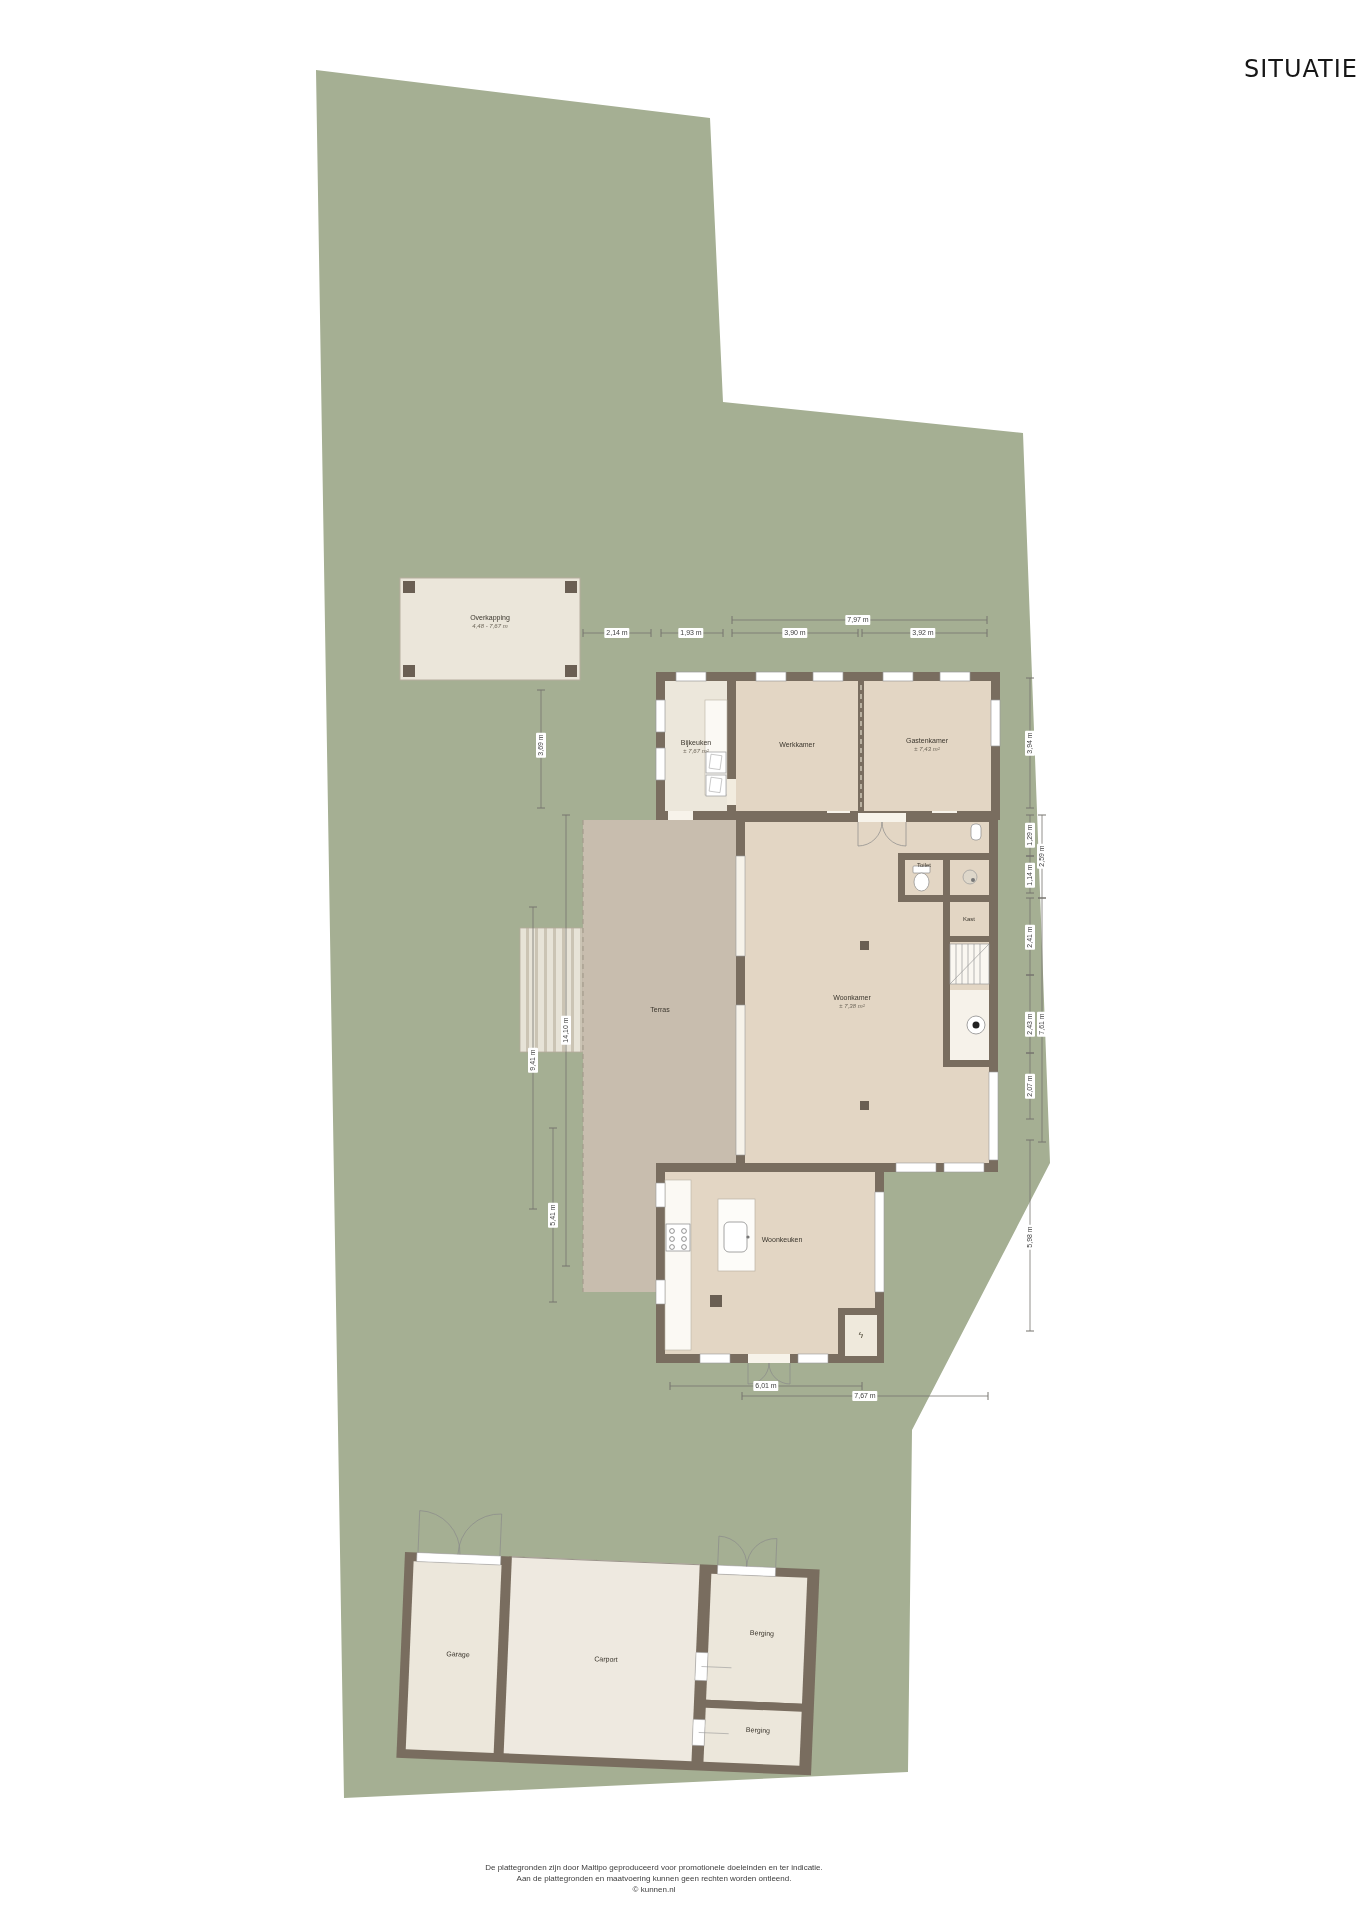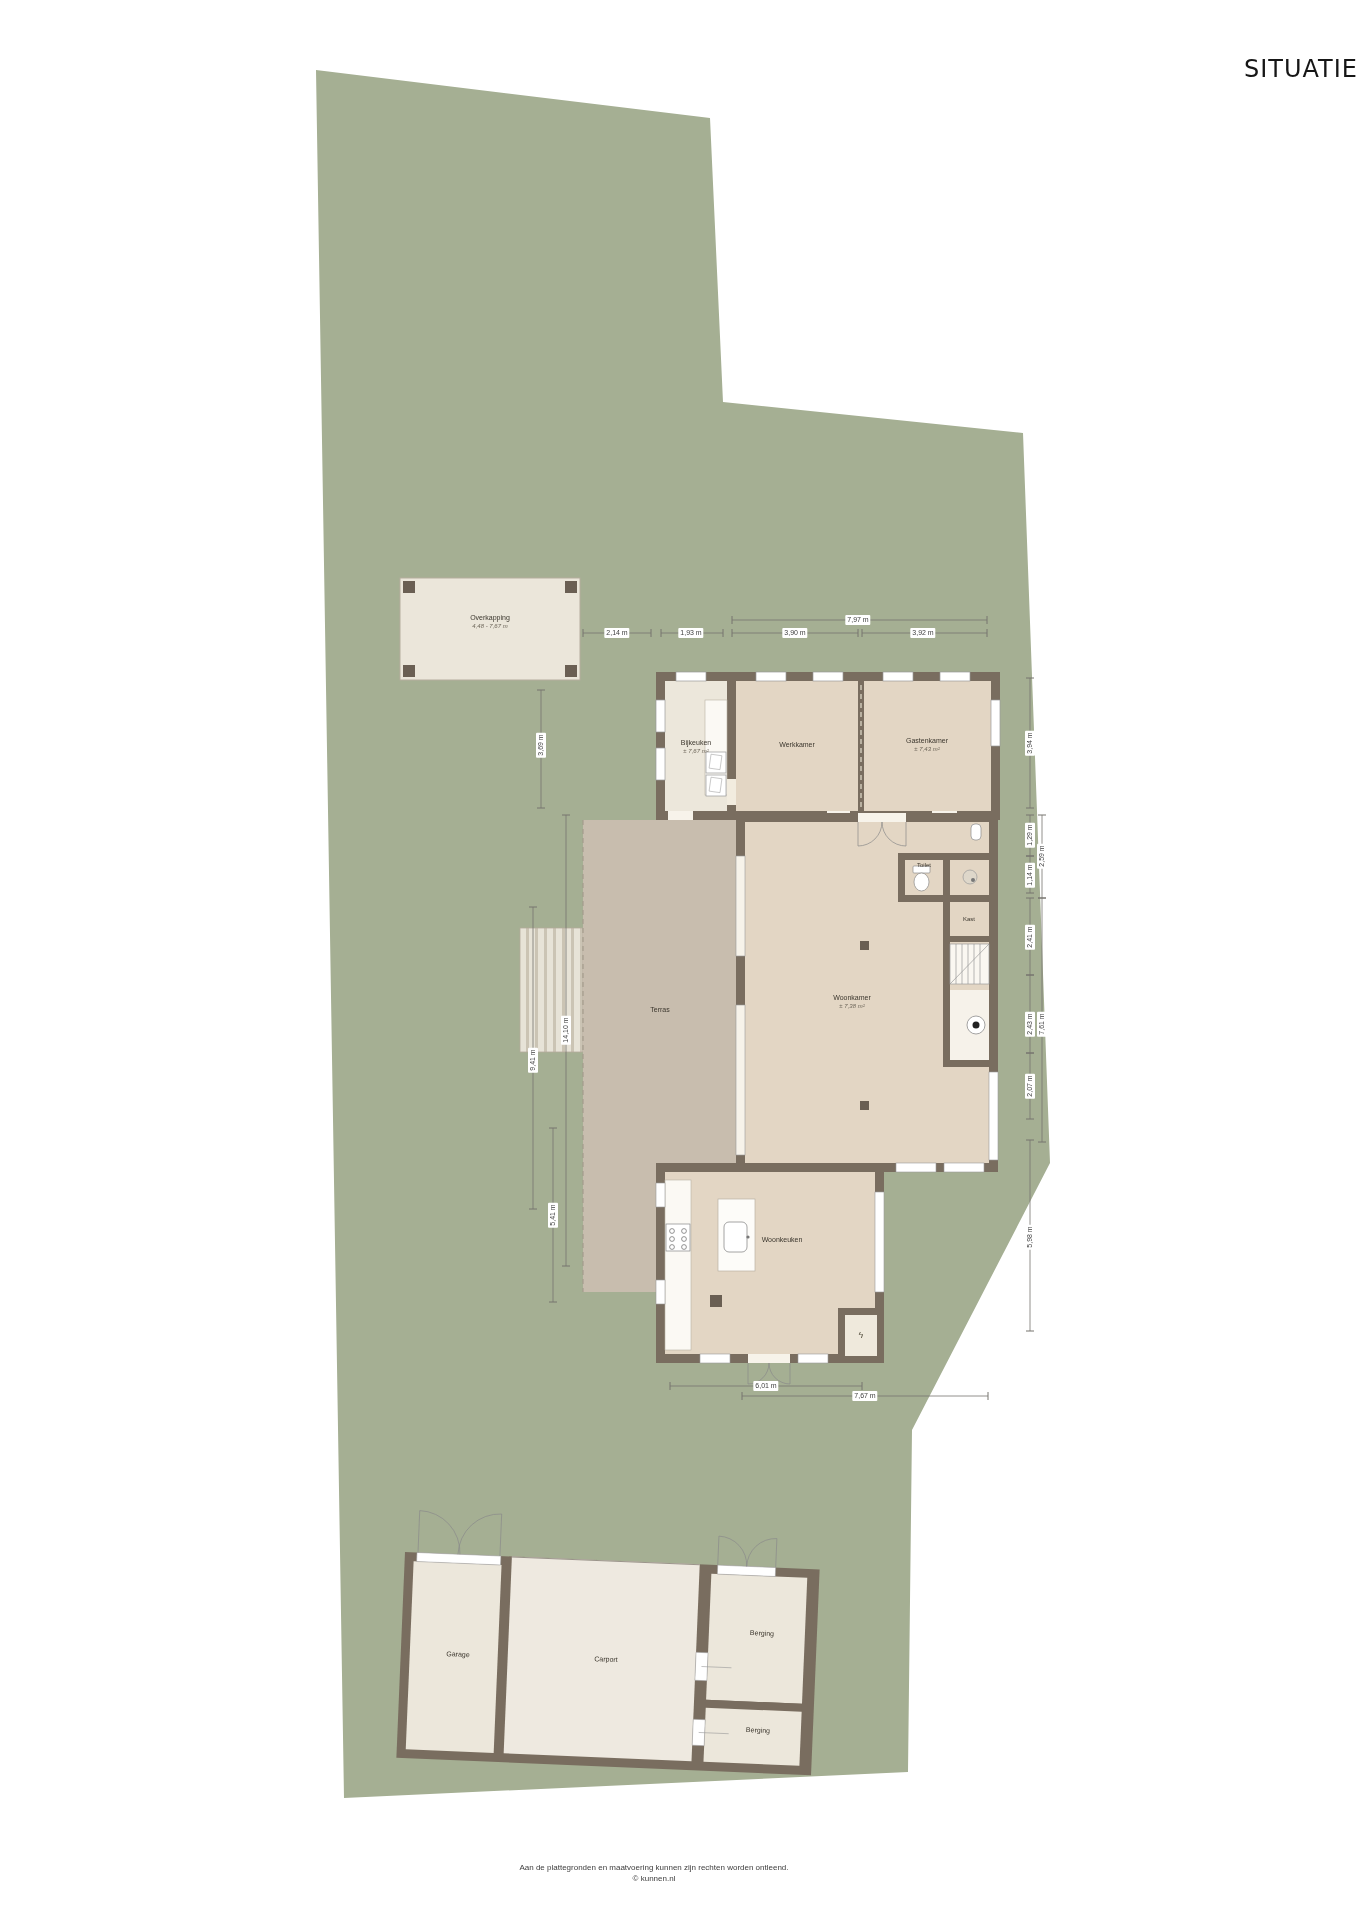--- a/index.html
+++ b/index.html
@@ -286,17 +286,18 @@
 <span class="pill v" style="left:1030px;top:875px">1,14 m</span>
 <span class="pill v" style="left:1030px;top:937px">2,41 m</span>
 <span class="pill v" style="left:1030px;top:1024px">2,43 m</span>
 <span class="pill v" style="left:1042px;top:1024px">7,61 m</span>
 <span class="pill v" style="left:1030px;top:1086px">2,07 m</span>
 <span class="pill v" style="left:1030px;top:1237px">5,98 m</span>
 <span class="pill" style="left:766px;top:1386px">6,01 m</span>
 <span class="pill" style="left:865px;top:1396px">7,67 m</span>
 
 <div class="footer">
-  <div>Aan de plattegronden en maatvoering kunnen zijn rechten worden ontleend.</div>
+  <div>De plattegronden zijn door Maltipo geproduceerd voor promotionele doeleinden en ter indicatie.</div>
+  <div>Aan de plattegronden en maatvoering kunnen geen rechten worden ontleend.</div>
   <div>© kunnen.nl</div>
 </div>
 
 </div>
 
 </body></html>

